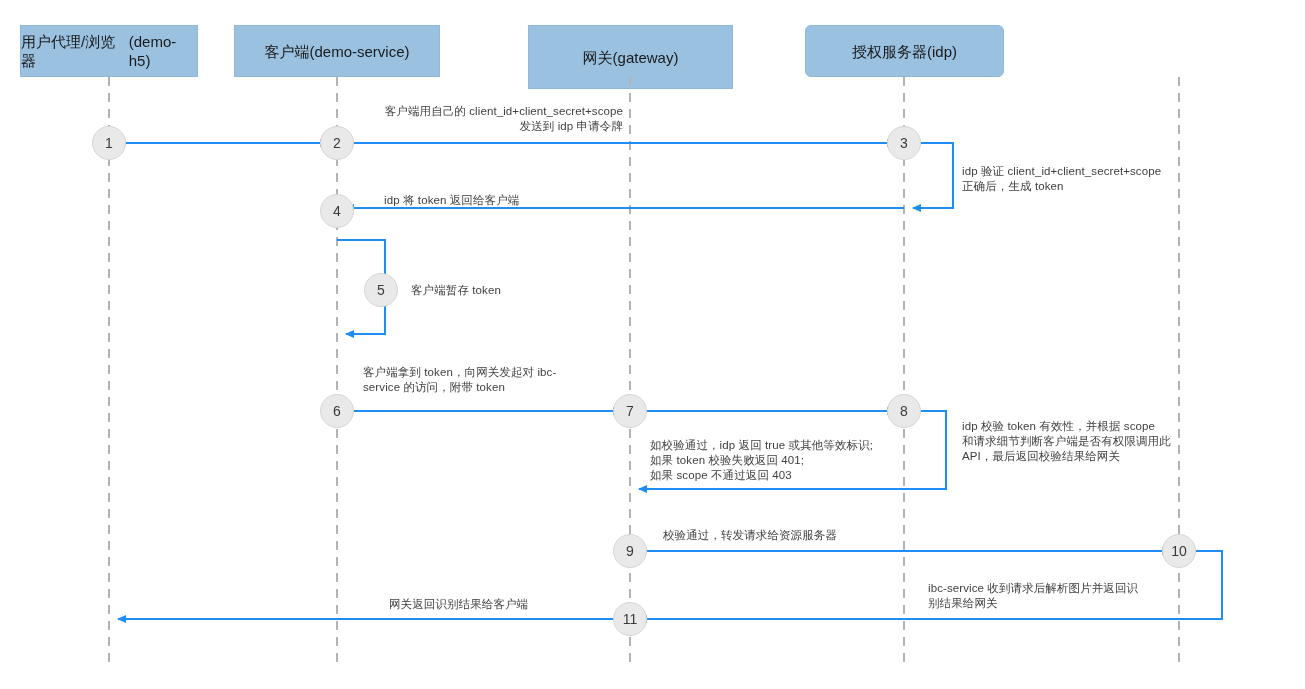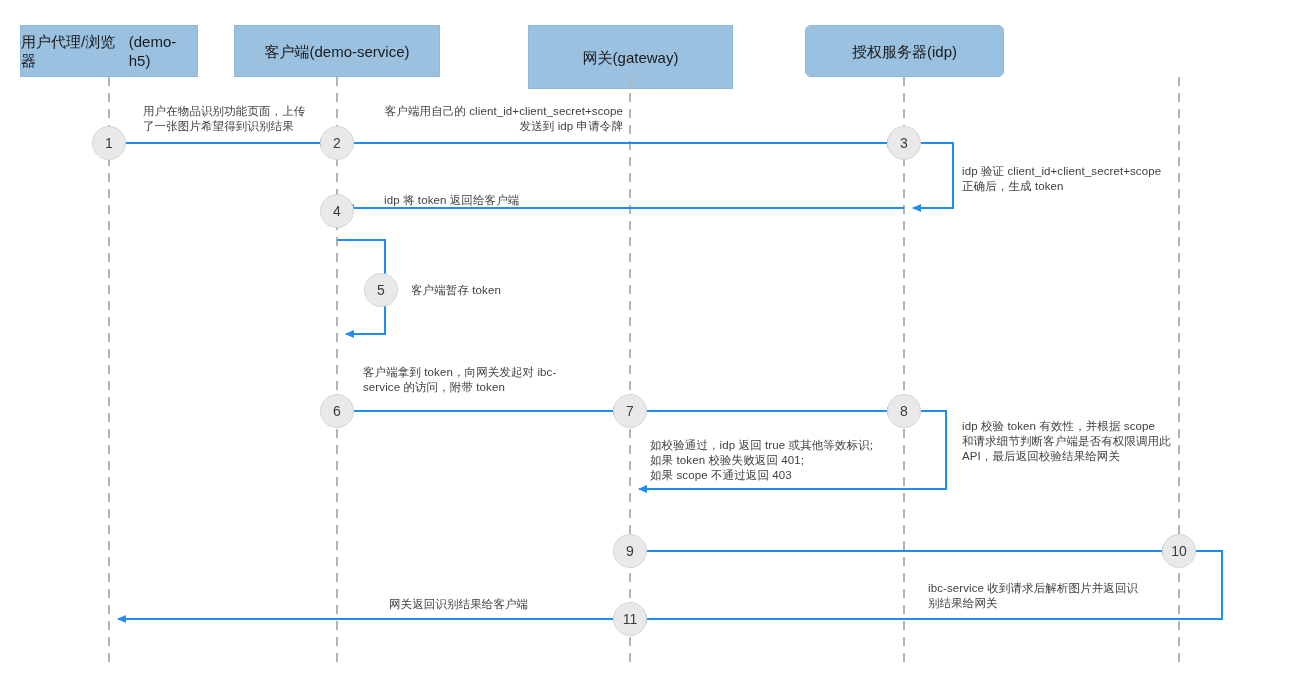--- a/index.html
+++ b/index.html
@@ -119,36 +119,35 @@
       <path d="M921,411 L946,411 L946,489 L639,489" marker-end="url(#arw)"></path>
 
       <line x1="630" y1="551" x2="1170" y2="551" marker-end="url(#arw)"></line>
 
       <path d="M1196,551 L1222,551 L1222,619 L639,619" marker-end="url(#arw)"></path>
 
       <line x1="630" y1="619" x2="118" y2="619" marker-end="url(#arw)"></line>
     </g>
   </svg>
 
-  <div class="msg-label" style="left:143px;top:104px;width:220px;">用户在物品识别功能页面，上传
-了一张图片希望得到识别结果</div>
   <div class="msg-label" style="left:363px;top:104px;width:260px;text-align:right;">客户端用自己的 client_id+client_secret+scope
 发送到 idp 申请令牌</div>
   <div class="msg-label" style="left:962px;top:164px;width:240px;">idp 验证 client_id+client_secret+scope
 正确后，生成 token</div>
   <div class="msg-label" style="left:384px;top:193px;width:230px;">idp 将 token 返回给客户端</div>
   <div class="msg-label" style="left:411px;top:283px;width:160px;">客户端暂存  token</div>
   <div class="msg-label" style="left:363px;top:365px;width:215px;">客户端拿到 token，向网关发起对 ibc-
 service 的访问，附带 token</div>
   <div class="msg-label" style="left:962px;top:419px;width:230px;">idp 校验 token 有效性，并根据 scope
 和请求细节判断客户端是否有权限调用此
 API，最后返回校验结果给网关</div>
   <div class="msg-label" style="left:650px;top:438px;width:265px;">如校验通过，idp 返回 true 或其他等效标识;
 如果 token 校验失败返回 401;
 如果 scope 不通过返回 403</div>
+  <div class="msg-label" style="left:663px;top:528px;width:240px;">校验通过，转发请求给资源服务器</div>
   <div class="msg-label" style="left:928px;top:581px;width:245px;">ibc-service 收到请求后解析图片并返回识
 别结果给网关</div>
   <div class="msg-label" style="left:389px;top:597px;width:230px;">网关返回识别结果给客户端</div>
 
   <div class="step-num" style="left:109px;top:143px;">1</div>
   <div class="step-num" style="left:337px;top:143px;">2</div>
   <div class="step-num" style="left:904px;top:143px;">3</div>
   <div class="step-num" style="left:337px;top:211px;">4</div>
   <div class="step-num" style="left:381px;top:290px;">5</div>
   <div class="step-num" style="left:337px;top:411px;">6</div>

